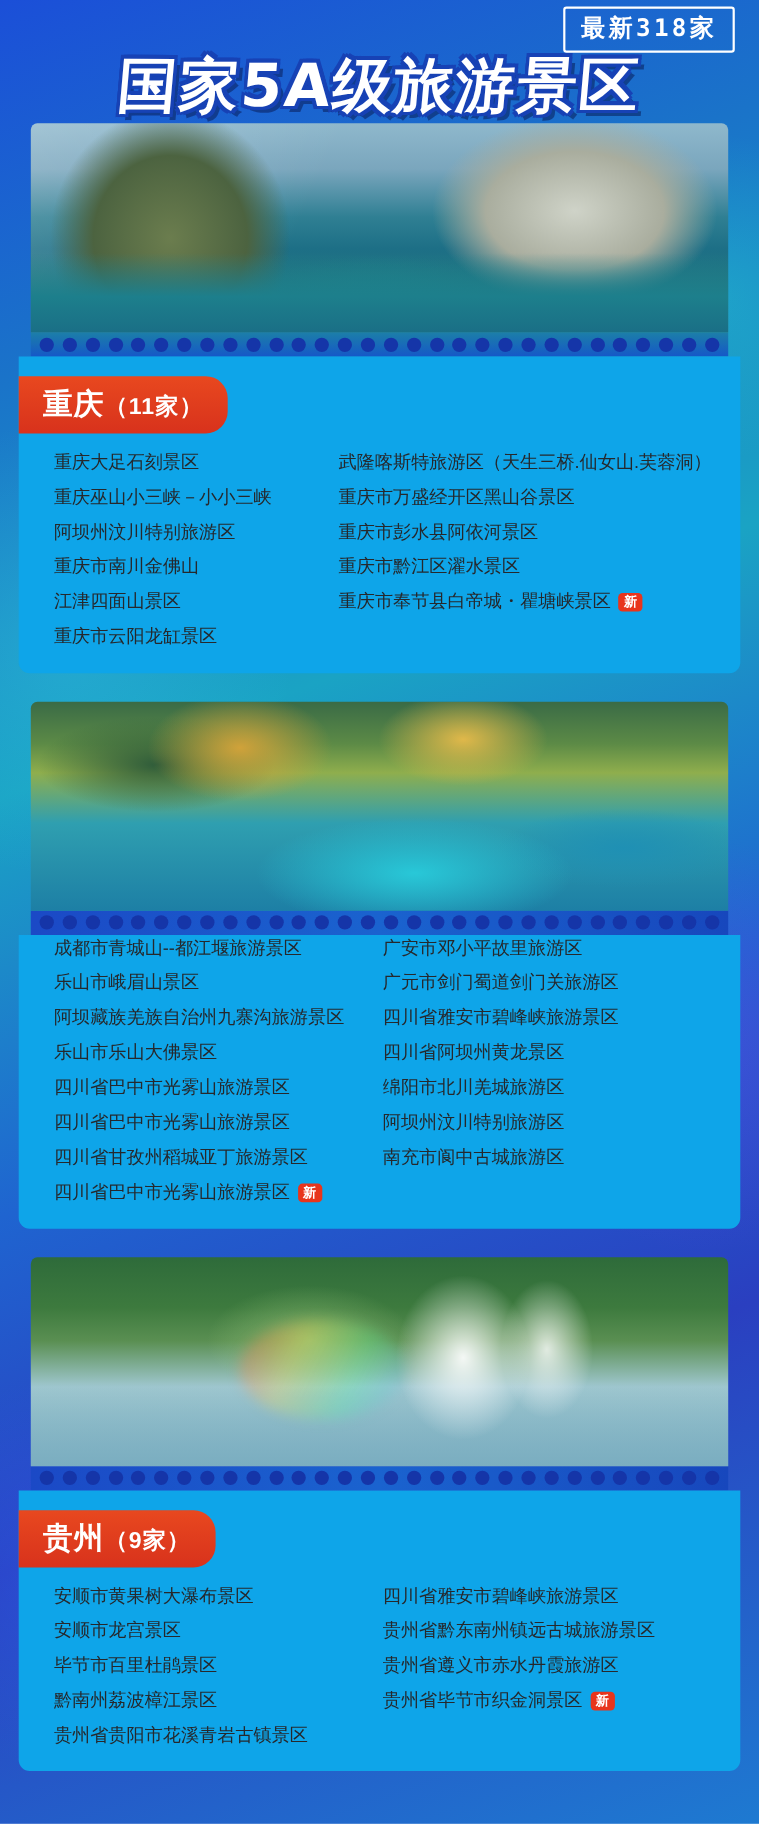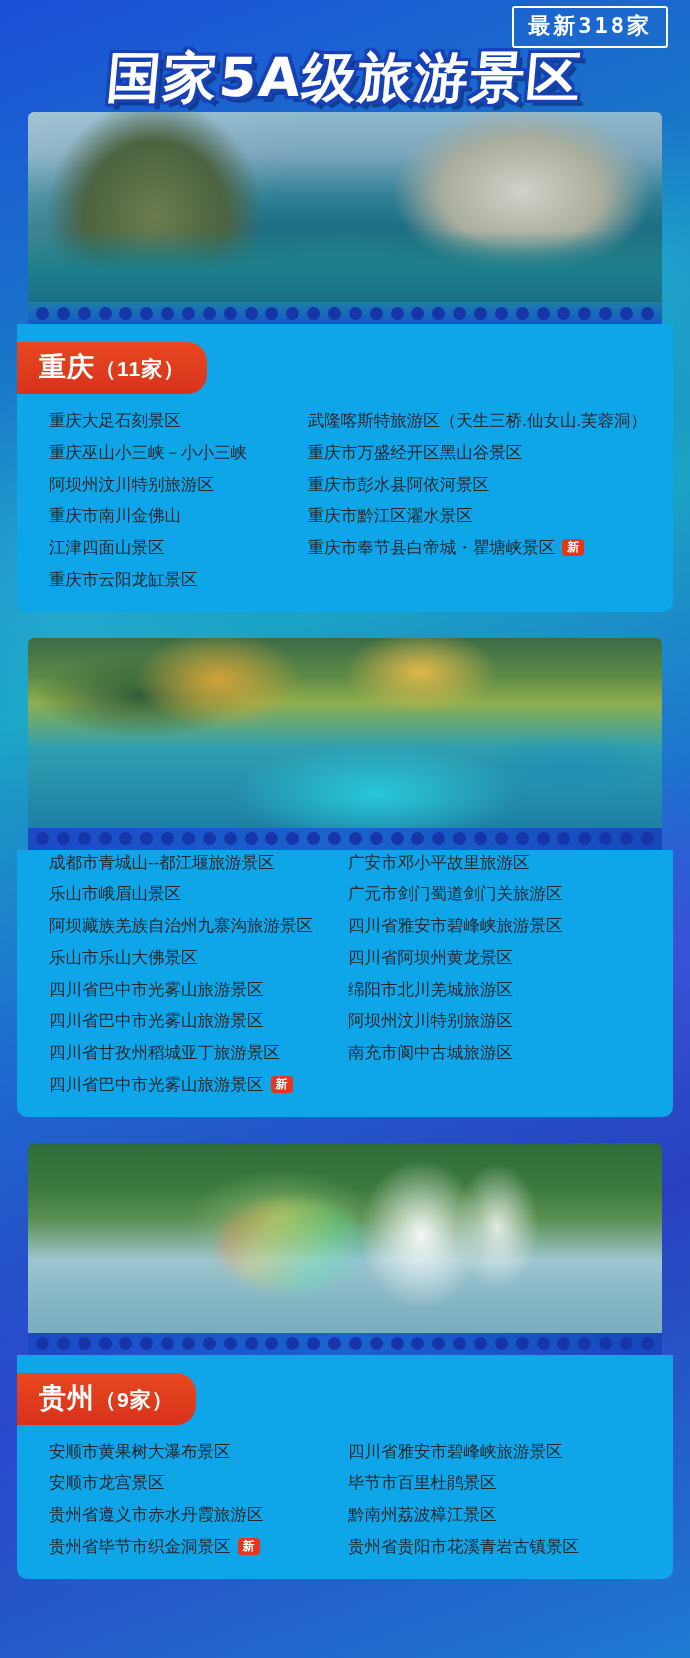--- a/index.html
+++ b/index.html
@@ -364,20 +364,23 @@
         <div class="item">
             <span>安顺市黄果树大瀑布景区</span>
           </div>
         <div class="item">
             <span>四川省雅安市碧峰峡旅游景区</span>
           </div>
         <div class="item">
             <span>安顺市龙宫景区</span>
           </div>
         <div class="item">
+            <span>贵州省黔东南州镇远古城旅游景区</span>
+          </div>
+        <div class="item">
             <span>毕节市百里杜鹃景区</span>
           </div>
         <div class="item">
             <span>贵州省遵义市赤水丹霞旅游区</span>
           </div>
         <div class="item">
             <span>黔南州荔波樟江景区</span>
           </div>
         <div class="item">
             <span>贵州省毕节市织金洞景区</span>

